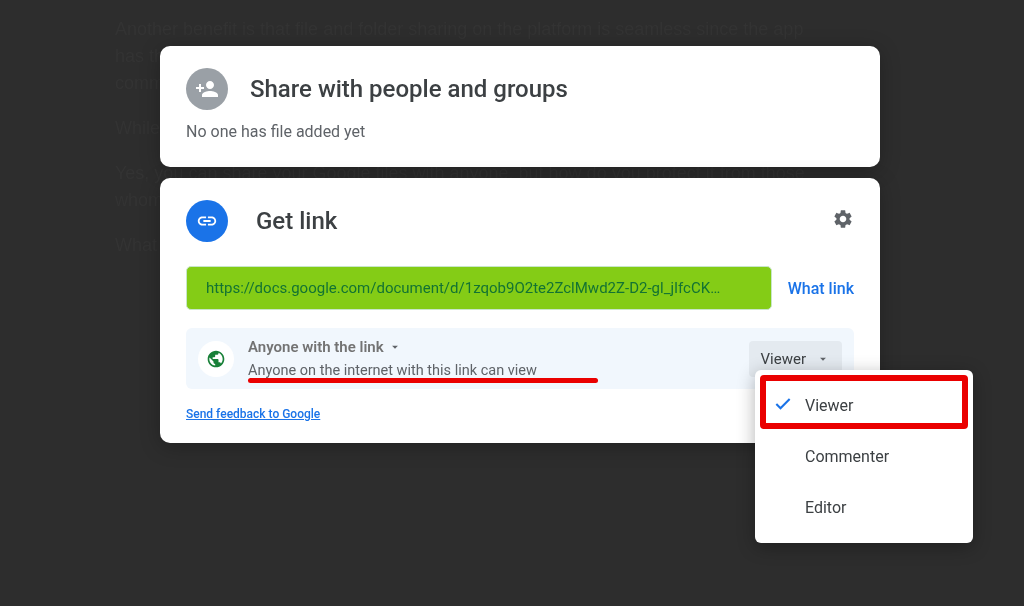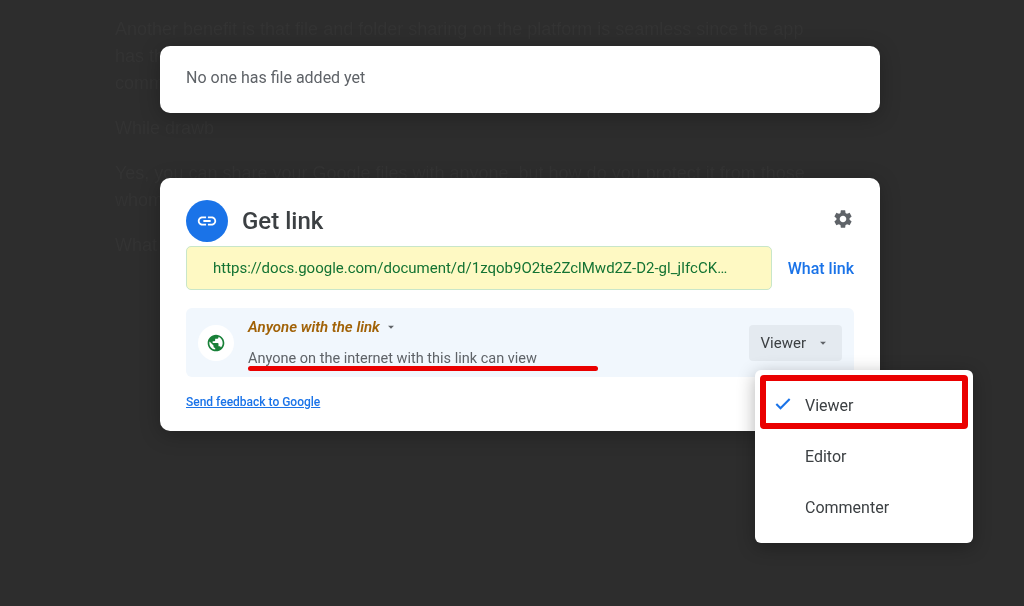--- a/index.html
+++ b/index.html
@@ -56,41 +56,41 @@
     
     .card-link {
       top: 178px;
       left: 160px;
       width: 720px;
       padding: 22px 26px 22px 26px;
     }
     .link-header {
       display: flex;
       align-items: center;
-      gap: 14px;
-      margin-bottom: 4px;
+      gap: 28px;
+      margin-bottom: 24px;
       justify-content: flex-end;
     }
     .icon-link-circle { background: #1a73e8; }
     .icon-link-circle svg { width: 22px; height: 22px; fill: #fff; }
     .link-title { font-size: 24px; color: #3c4043; font-weight: 500; flex: 1; }
     .gear-icon { color: #5f6368; cursor: pointer; }
     .gear-icon svg { width: 22px; height: 22px; fill: #5f6368; }
     .url-row {
       display: flex;
       align-items: center;
       gap: 16px;
       margin-bottom: 18px;
     }
     .url-box {
       flex: 1;
-      background: #fef9c3;
+      background: #84cc16;
       border: 1px solid #c8e6c9;
       border-radius: 5px;
-      padding: 12px 26px;
+      padding: 12px 19px;
       color: #137333;
       font-size: 15px;
       white-space: nowrap;
       overflow: hidden;
       text-overflow: ellipsis;
     }
     .copy-link { color: #1a73e8; font-size: 16px; font-weight: 500; cursor: pointer; }
     .access-row {
       background: #f1f7fd;
       border-radius: 6px;
@@ -106,23 +106,23 @@
       height: 36px;
       border-radius: 50%;
       background: #fff;
       display: flex;
       align-items: center;
       justify-content: center;
       flex-shrink: 0;
     }
     .globe-circle svg { width: 20px; height: 20px; fill: #188038; }
     .access-text { flex: 1; position: relative; }
-    .access-heading { font-size: 15px; font-weight: 600; color: #a16207; display: flex; align-items: center; gap: 4px; font-style: italic; }
+    .access-heading { font-size: 15px; font-weight: 600; color: #737373; display: flex; align-items: center; gap: 4px; }
     .access-heading svg { width: 14px; height: 14px; fill: #5f6368; }
-    .access-desc { font-size: 14.5px; color: #5f6368; margin-top: 14px; }
+    .access-desc { font-size: 14.5px; color: #5f6368; margin-top: 6px; }
     .red-underline {
       position: absolute;
       bottom: -4px;
       left: 0;
       width: 350px;
       height: 5px;
       background: #ea0000;
       border-radius: 3px;
     }
     .role-btn {
@@ -179,20 +179,28 @@
 <body>
 
 <div class="bg-text">
   <p>Another benefit is that file and folder sharing on the platform is seamless since the app has this fantastic ability to share files with others. You can allow them access to view, comment, or edit the file by</p>
   <p>While drawb</p>
   <p>Yes, you can share your Google files with anyone, but how do you protect it from those whom you do</p>
   <p>What</p>
 </div>
 
 <div class="card card-share">
+  <div class="share-header">
+    <div class="circle-icon icon-people">
+      <svg viewBox="0 0 24 24">
+          <path d="M15 12c2.21 0 4-1.79 4-4s-1.79-4-4-4-4 1.79-4 4 1.79 4 4 4zm-9-2V7H4v3H1v2h3v3h2v-3h3v-2H6zm9 4c-2.67 0-8 1.34-8 4v2h16v-2c0-2.66-5.33-4-8-4z"></path>
+        </svg>
+    </div>
+    <div class="share-title">Share with people and groups</div>
+  </div>
   <div class="share-sub">No one has file added yet</div>
 </div>
 
 <div class="card card-link">
   <div class="link-header">
     <div class="circle-icon icon-link-circle">
       <svg viewBox="0 0 24 24">
           <path d="M3.9 12c0-1.71 1.39-3.1 3.1-3.1h4V7H7c-2.76 0-5 2.24-5 5s2.24 5 5 5h4v-1.9H7c-1.71 0-3.1-1.39-3.1-3.1zM8 13h8v-2H8v2zm9-6h-4v1.9h4c1.71 0 3.1 1.39 3.1 3.1s-1.39 3.1-3.1 3.1h-4V17h4c2.76 0 5-2.24 5-5s-2.24-5-5-5z"></path>
         </svg>
     </div>
@@ -237,18 +245,18 @@
   <div class="dd-highlight"></div>
   <div class="dd-item">
     <span class="dd-check">
       <svg viewBox="0 0 24 24">
           <polyline points="4 12 9 17 20 6"></polyline>
         </svg>
     </span>
     <span>Viewer</span>
   </div>
   <div class="dd-item">
+    <span>Commenter</span>
+  </div>
+  <div class="dd-item">
     <span>Editor</span>
   </div>
-  <div class="dd-item">
-    <span>Commenter</span>
-  </div>
 </div>
 
 </body></html>

